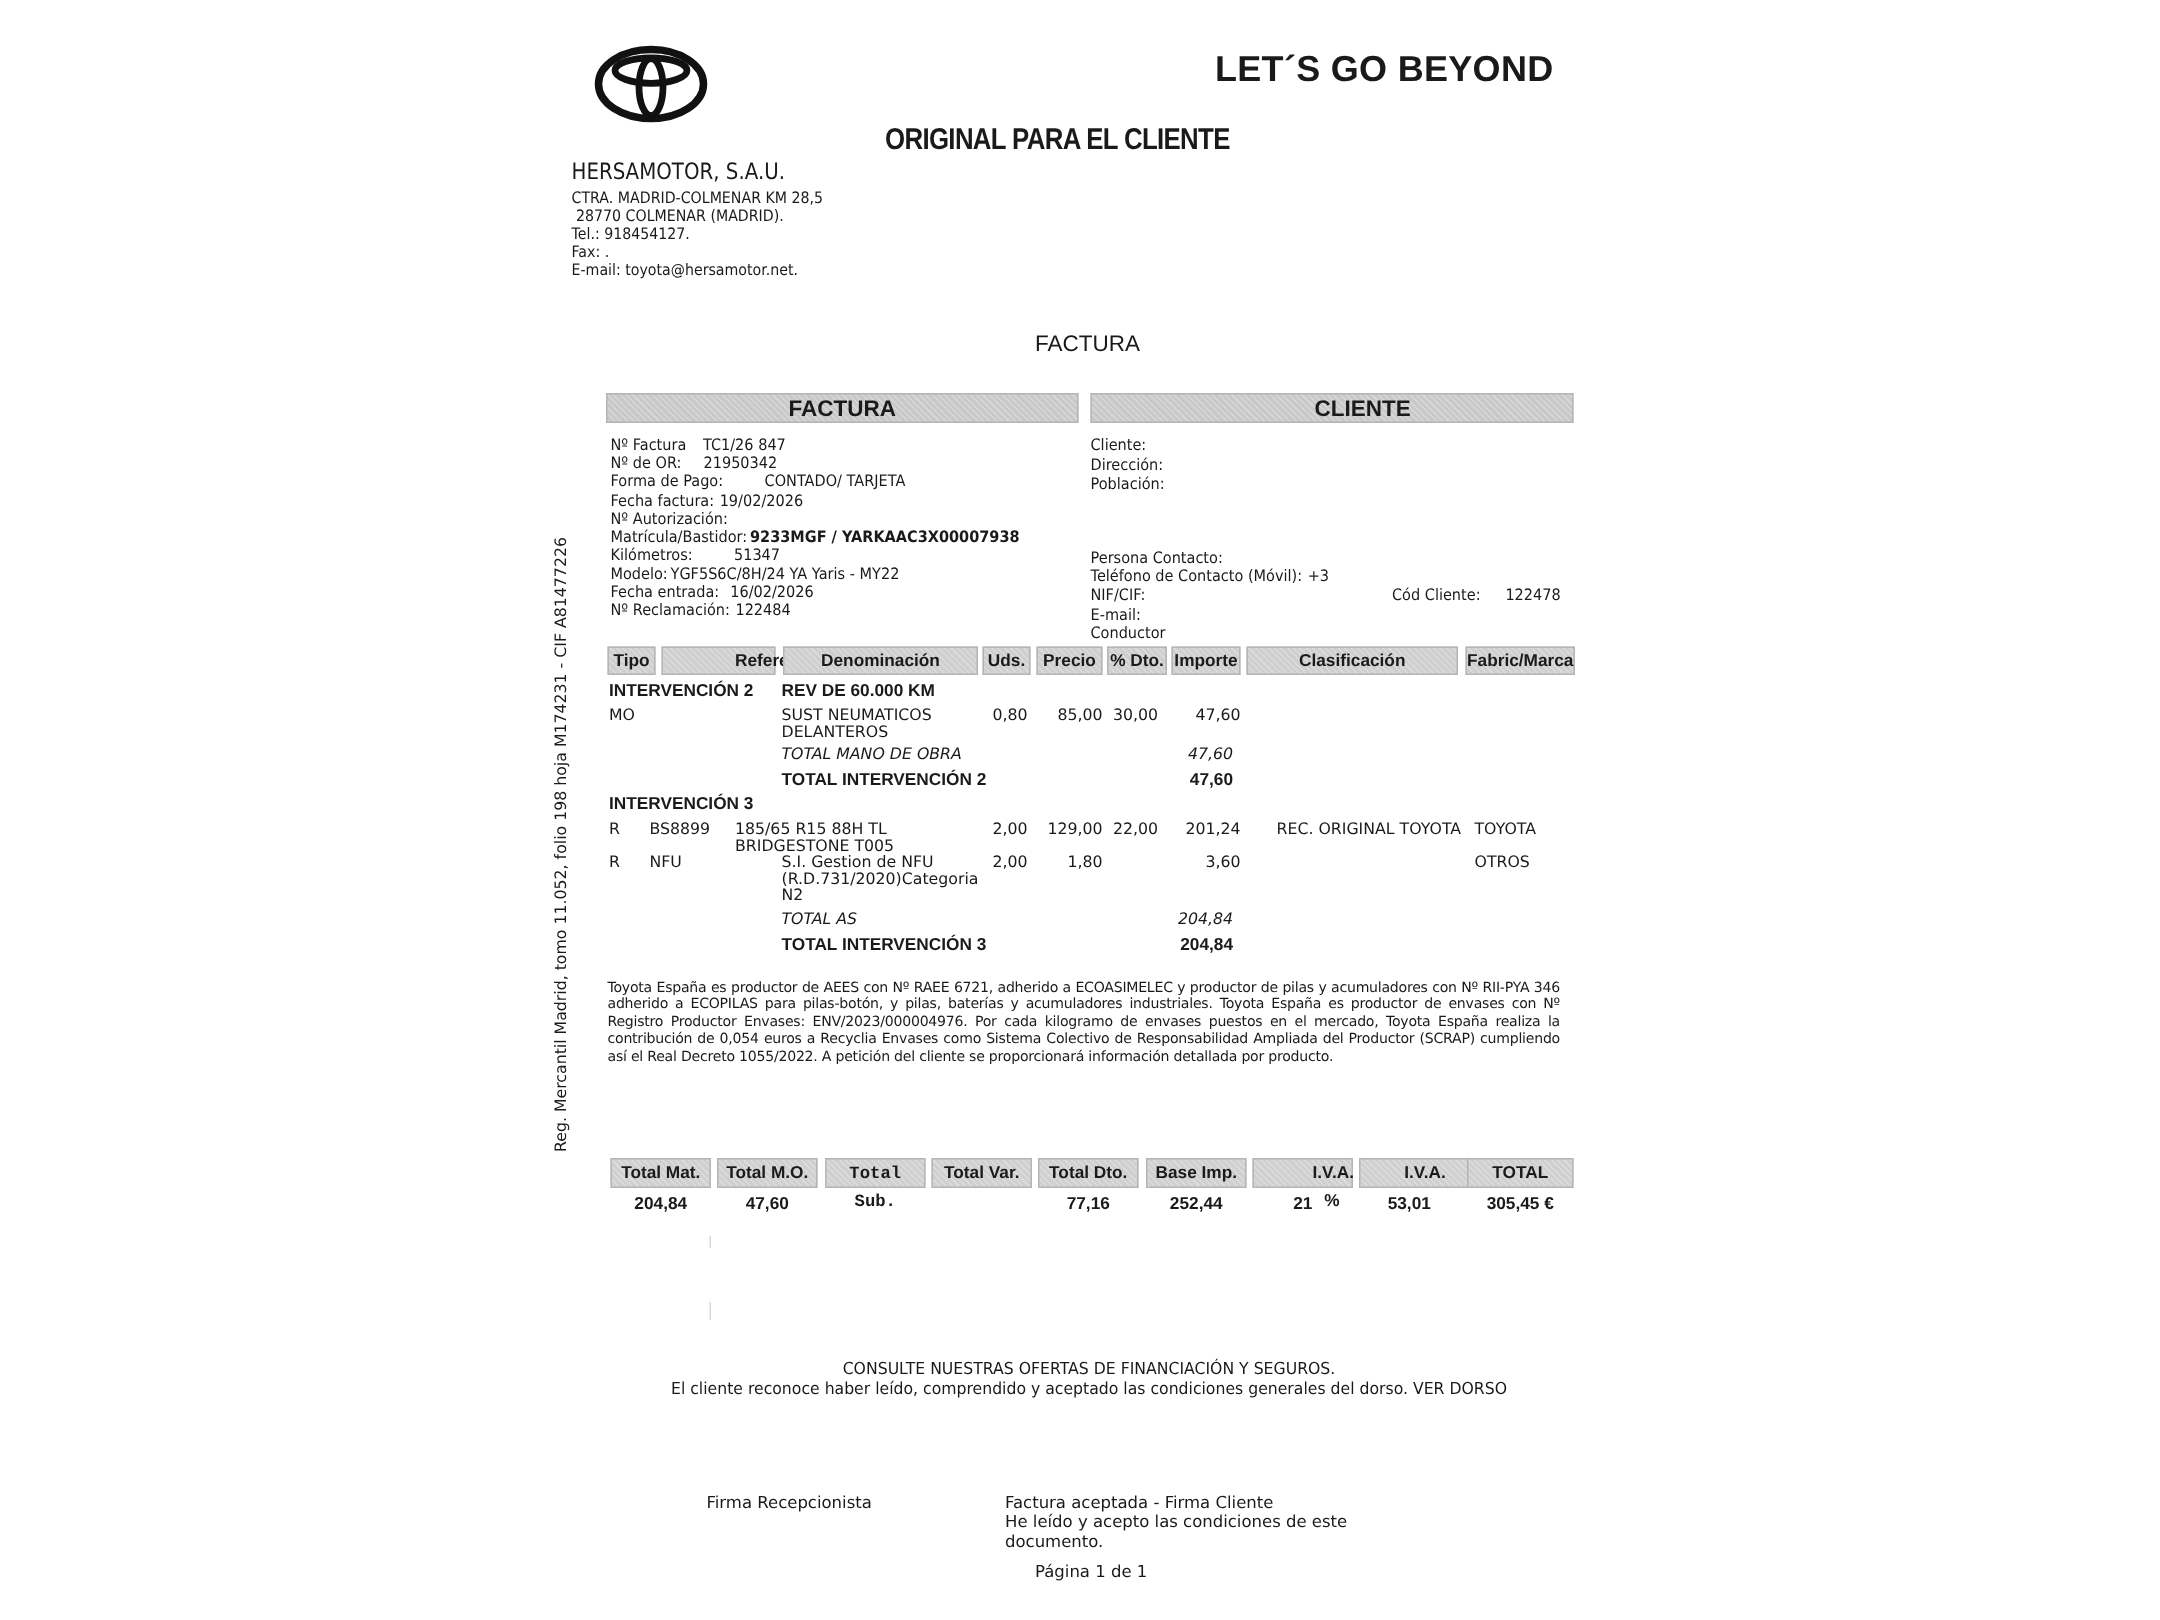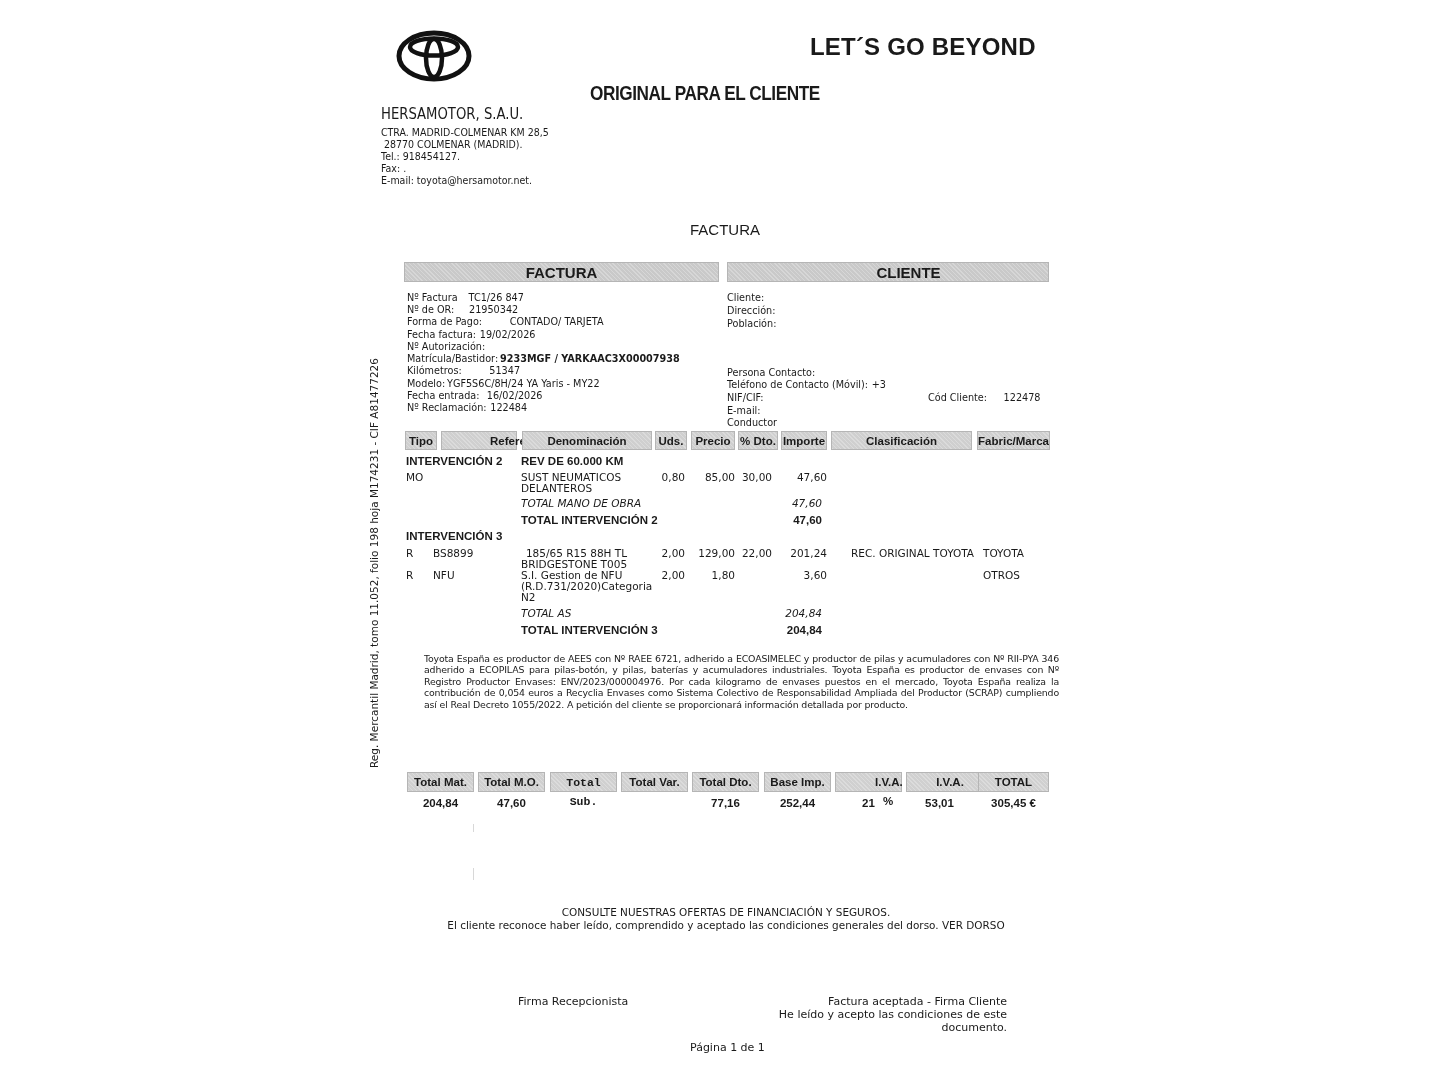--- a/index.html
+++ b/index.html
@@ -26,29 +26,29 @@
 
   
   .th { top: 431px; height: 19px; font-size: 11.5px; font-weight: bold; line-height: 18px; text-align: center;
         background: #cfcfcf; border: 1px solid #b5b5b5;
         background-image: repeating-linear-gradient(45deg, rgba(255,255,255,0.25) 0 1px, transparent 1px 3px); }
   .td { font-family: "DejaVu Sans", sans-serif; font-size: 10.5px; line-height: 11px; white-space: nowrap; }
   .num { text-align: right; }
   .sect { font-size: 11.5px; font-weight: bold; white-space: nowrap; }
   .it { font-style: italic; }
 
-  #legal { left: 424px; top: 653px; width: 635px; font-family: "DejaVu Sans", sans-serif; font-size: 9.4px; line-height: 11.4px; text-align: justify; letter-spacing: -0.15px; }
+  #legal { left: 405px; top: 653px; width: 635px; font-family: "DejaVu Sans", sans-serif; font-size: 9.4px; line-height: 11.4px; text-align: justify; letter-spacing: -0.15px; }
   #reg { left: 368px; top: 768px; transform: rotate(-90deg); transform-origin: left top; font-family: "DejaVu Sans", sans-serif; font-size: 10.5px; white-space: nowrap; }
 
   .tt { top: 772px; height: 20px; font-size: 11.5px; font-weight: bold; line-height: 19px; text-align: center; background: #d0d0d0; border: 1px solid #b5b5b5;
         background-image: repeating-linear-gradient(45deg, rgba(255,255,255,0.25) 0 1px, transparent 1px 3px); }
   .tv { top: 797px; font-size: 11.5px; font-weight: bold; text-align: center; }
 
   #financing { left: 420px; top: 907px; width: 612px; text-align: center; font-family: "DejaVu Sans", sans-serif; font-size: 11px; line-height: 12.5px; transform: scaleX(0.95); transform-origin: center top; }
-  .sig { font-family: "DejaVu Sans", sans-serif; font-size: 11px; line-height: 13px; text-align: right; margin-left: 47px; }
+  .sig { font-family: "DejaVu Sans", sans-serif; font-size: 11px; line-height: 13px; text-align: left; }
   #page { left: 690px; top: 1041px; font-family: "DejaVu Sans", sans-serif; font-size: 11px; }
 
   .speck { background: #d8d8d8; }
 </style>
 </head>
 <body>
 
 <div class="abs" id="logo">
   <svg width="76" height="52" viewBox="0 0 76 52">
     <ellipse cx="38" cy="26" rx="35" ry="23" fill="none" stroke="#111" stroke-width="5"></ellipse>
@@ -141,21 +141,21 @@
 
 <div class="abs td it" style="left:521px;top:498px;">TOTAL  MANO DE OBRA</div>
 <div class="abs td it num" style="left:770px;top:498px;width:52px;">47,60</div>
 <div class="abs sect" style="left:521px;top:514px;">TOTAL INTERVENCIÓN 2</div>
 <div class="abs sect num" style="left:770px;top:514px;width:52px;">47,60</div>
 
 <div class="abs sect" style="left:406px;top:530px;">INTERVENCIÓN 3</div>
 
 <div class="abs td" style="left:406px;top:548px;">R</div>
 <div class="abs td" style="left:433px;top:548px;">BS8899</div>
-<div class="abs td" style="left:521px;top:548px;text-align:right;">
+<div class="abs td" style="left:490px;top:548px;">
   <div>185/65 R15 88H TL</div>
   <div>BRIDGESTONE T005</div>
 </div>
 <div class="abs td num" style="left:650px;top:548px;width:35px;">2,00</div>
 <div class="abs td num" style="left:690px;top:548px;width:45px;">129,00</div>
 <div class="abs td num" style="left:738px;top:548px;width:34px;">22,00</div>
 <div class="abs td num" style="left:780px;top:548px;width:47px;">201,24</div>
 <div class="abs td" style="left:851px;top:548px;">REC. ORIGINAL TOYOTA</div>
 <div class="abs td" style="left:983px;top:548px;">TOYOTA</div>
 

